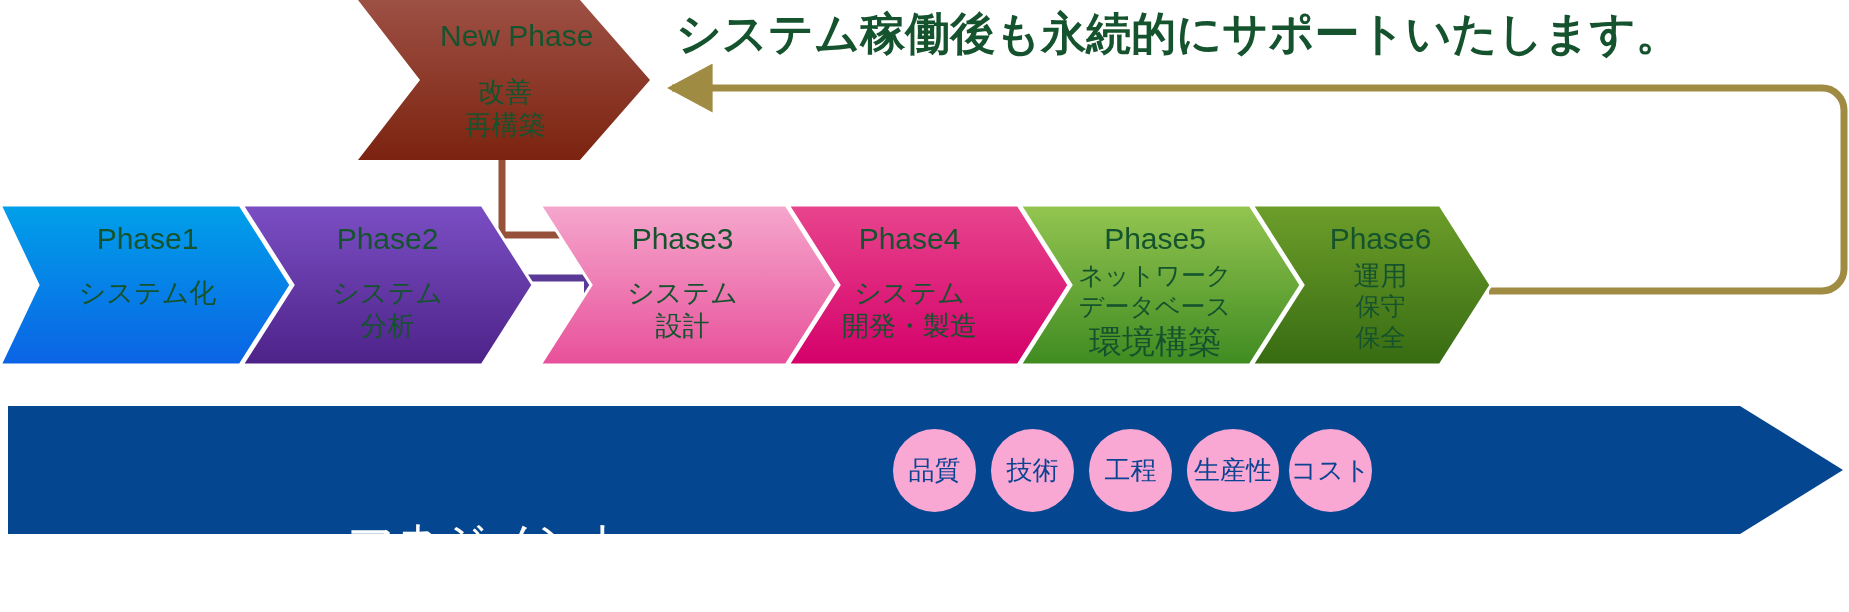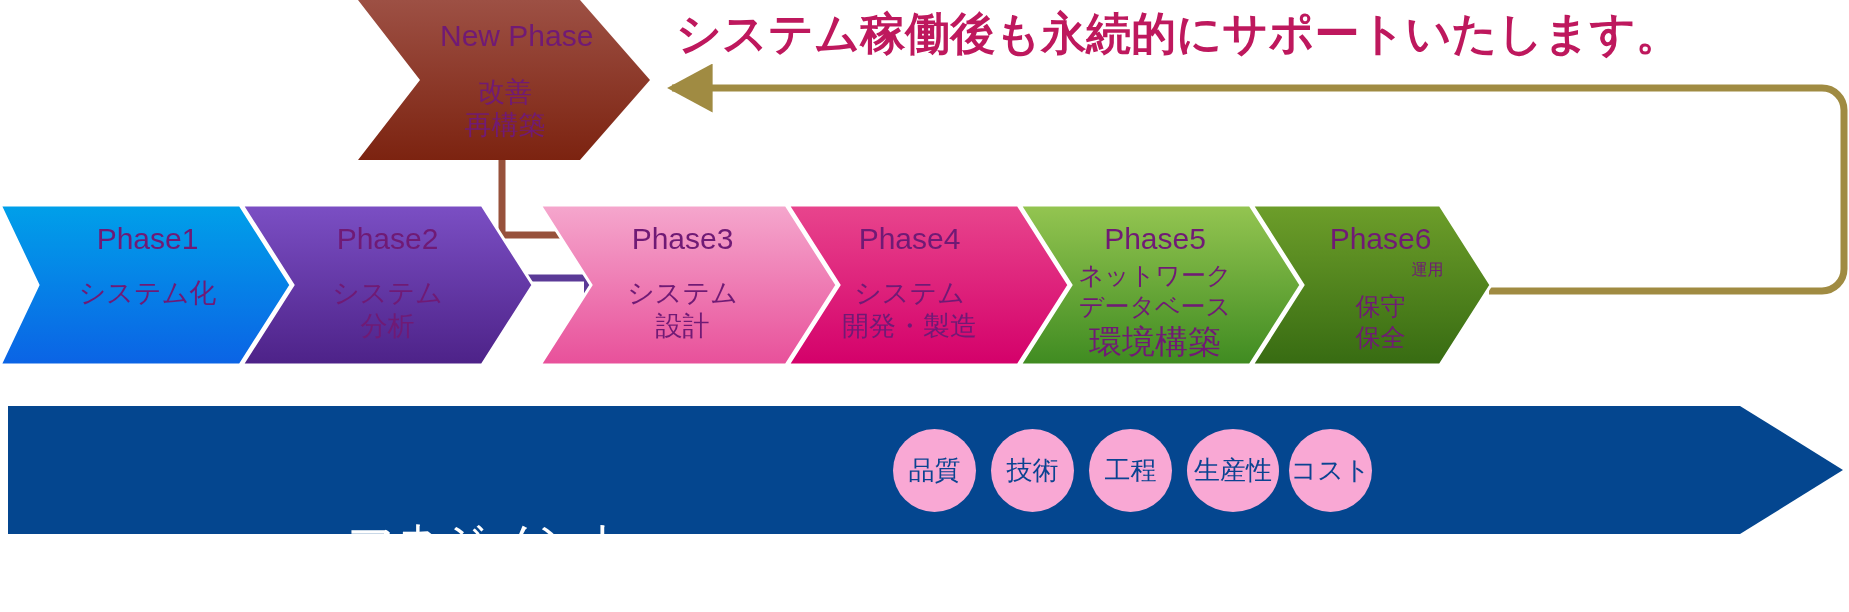--- a/index.html
+++ b/index.html
@@ -2,29 +2,29 @@
 <html><head>
 <meta charset="utf-8">
 <style>
   html,body{margin:0;padding:0;background:#ffffff;}
   body{
     width:1849px;height:612px;position:relative;overflow:hidden;
     font-family:"Liberation Sans","DejaVu Sans",sans-serif;
   }
   #stage{position:absolute;left:0;top:0;width:1849px;height:612px;}
   svg.layer{position:absolute;left:0;top:0;width:1849px;height:612px;}
-  .txt{position:absolute;color:#701a75;text-align:center;line-height:1.18;
+  .txt{position:absolute;color:#14532d;text-align:center;line-height:1.18;
        white-space:nowrap;pointer-events:none;}
   .phase-label{font-size:30px;font-weight:400;}
   .phase-sub{font-size:27px;font-weight:400;}
   .newphase-label{font-size:30px;}
   .newphase-sub{font-size:27px;}
   .headline{
     position:absolute;left:676px;top:4px;
-    font-size:45px;font-weight:bold;color:#be185d;
+    font-size:45px;font-weight:bold;color:#14532d;
     letter-spacing:0px;white-space:nowrap;
     font-family:"DejaVu Sans","Liberation Sans",sans-serif;
   }
   .mgmt-title{
     position:absolute;left:348px;top:512px;
     font-size:46px;color:#ffffff;white-space:nowrap;
     font-family:"DejaVu Sans","Liberation Sans",sans-serif;
   }
   .kpi{
     position:absolute;top:429px;width:83px;height:83px;border-radius:50%;
@@ -139,21 +139,21 @@
   <div class="txt phase-label" style="left:822px;top:221px;width:175px;">Phase4</div>
   <div class="txt phase-sub" style="left:822px;top:278px;width:175px;">システム</div>
   <div class="txt phase-sub" style="left:822px;top:311px;width:175px;">開発・製造</div>
 
   <div class="txt phase-label" style="left:1060px;top:221px;width:190px;">Phase5</div>
   <div class="txt phase-sub" style="left:1060px;top:261px;width:190px;font-size:25px;">ネットワーク</div>
   <div class="txt phase-sub" style="left:1060px;top:292px;width:190px;font-size:25px;">データベース</div>
   <div class="txt phase-sub" style="left:1060px;top:323px;width:190px;font-size:33px;">環境構築</div>
 
   <div class="txt phase-label" style="left:1293px;top:221px;width:175px;">Phase6</div>
-  <div class="txt phase-sub" style="left:1340px;top:261px;width:175px;font-size:16px;">運用</div>
+  <div class="txt phase-sub" style="left:1293px;top:261px;width:175px;font-size:27px;">運用</div>
   <div class="txt phase-sub" style="left:1293px;top:292px;width:175px;font-size:25px;">保守</div>
   <div class="txt phase-sub" style="left:1293px;top:323px;width:175px;font-size:25px;">保全</div>
 
   <div class="mgmt-title">マネジメント</div>
 
   <div class="kpi" style="left:893px;">品質</div>
   <div class="kpi" style="left:991px;">技術</div>
   <div class="kpi" style="left:1089px;">工程</div>
   <div class="kpi" style="left:1187px;width:92px;">生産性</div>
   <div class="kpi" style="left:1289px;">コスト</div>

